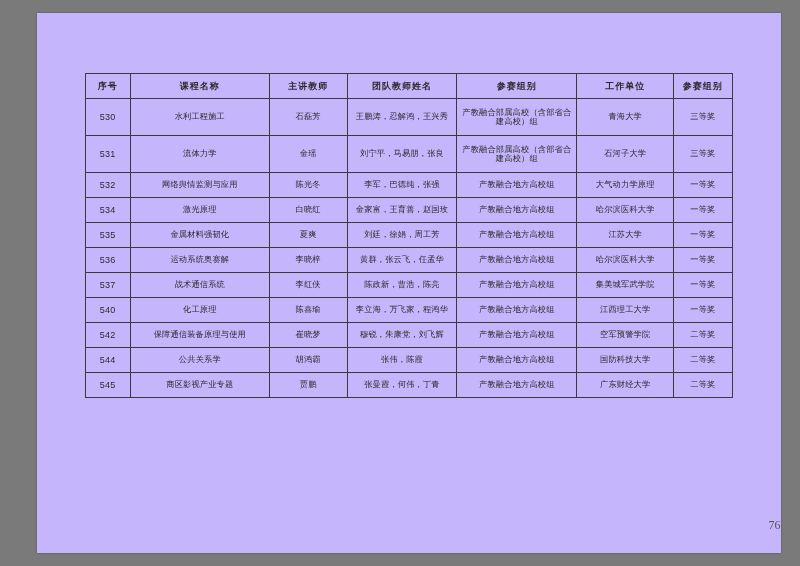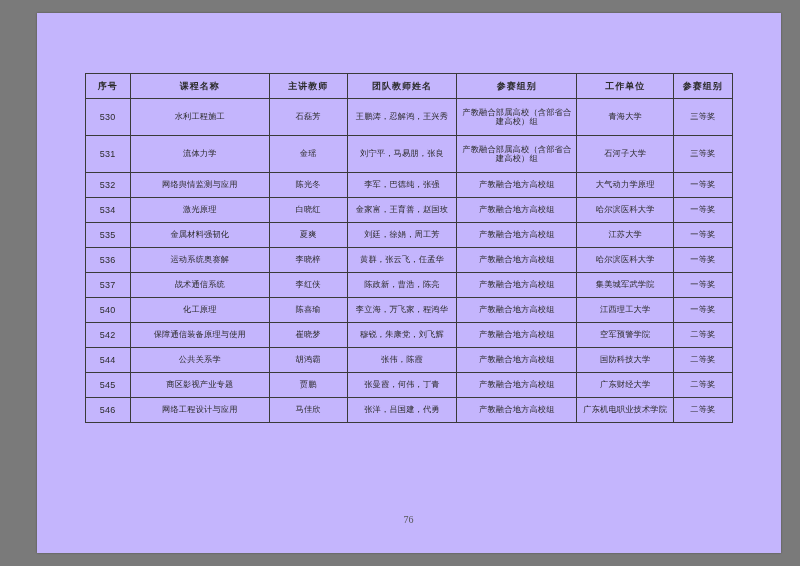--- a/index.html
+++ b/index.html
@@ -64,25 +64,25 @@
   col.c-course { width: 21.5%; }
   col.c-teacher { width: 12%; }
   col.c-team { width: 17%; }
   col.c-group { width: 18.5%; }
   col.c-unit { width: 15%; }
   col.c-award { width: 9%; }
 
   .tall td { height: 32px; }
   .footer-num {
     position: absolute;
-    bottom: 28px;
+    bottom: 20px;
     left: 0;
     right: 0;
-    text-align: center;
-    font-size: 10px;
+    text-align: right;
+    font-size: 12px;
     color: #555;
     font-family: "Liberation Serif", serif;
   }
 </style>
 </head>
 <body>
 
 <div class="page">
   <div class="table-wrap">
     <table>
@@ -199,26 +199,17 @@
           </tr>
           <tr>
             <td class="idx">545</td>
             <td>商区影视产业专题</td>
             <td>贾鹏</td>
             <td>张曼霞，何伟，丁青</td>
             <td>产教融合地方高校组</td>
             <td>广东财经大学</td>
             <td>二等奖</td>
           </tr>
-          <tr>
-            <td class="idx">546</td>
-            <td>网络工程设计与应用</td>
-            <td>马佳欣</td>
-            <td>张洋，吕国建，代勇</td>
-            <td>产教融合地方高校组</td>
-            <td>广东机电职业技术学院</td>
-            <td>二等奖</td>
-          </tr>
         </tbody>
     </table>
   </div>
   <div class="footer-num">76</div>
 </div>
 
 </body></html>

